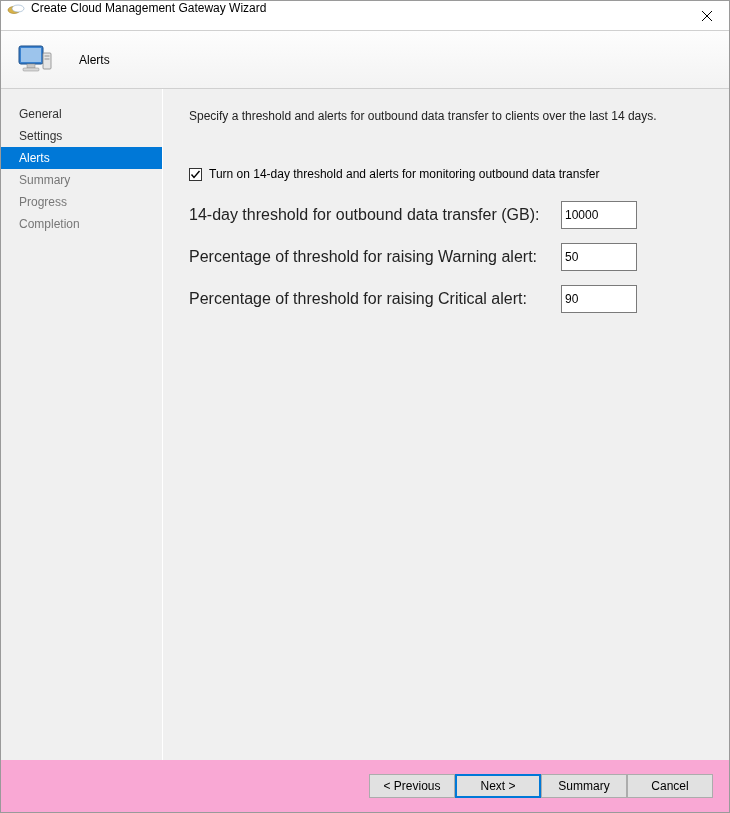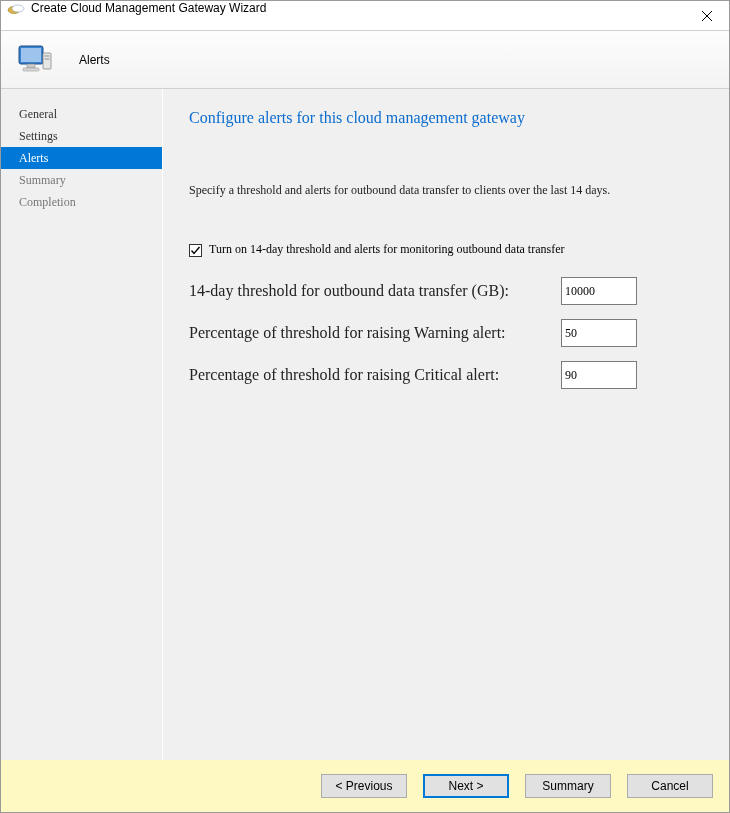--- a/index.html
+++ b/index.html
@@ -59,21 +59,20 @@
       margin-right: 24px;
     }
     .banner-title {
       font-size: 12px;
       color: #000;
     }
     .body-area {
       flex: 1;
       display: flex;
       min-height: 0;
-      font-family: Liberation Serif, serif;
     }
     .sidebar {
       width: 162px;
       background: #f0f0f0;
       border-right: 1px solid #ffffff;
       padding-top: 14px;
     }
     .sidebar-item {
       padding: 3px 0 3px 18px;
       font-size: 12px;
@@ -135,26 +134,26 @@
       width: 76px;
       height: 28px;
       border: 1px solid #7a7a7a;
       background: #fff;
       font-size: 12px;
       padding: 1px 3px;
       font-family: inherit;
     }
     .footer {
       height: 52px;
-      background: #fef9c3;
+      background: #f9a8d4;
       display: flex;
       align-items: center;
       justify-content: flex-end;
       padding-right: 16px;
-      gap: 16px;
+      gap: 0;
     }
     .btn {
       min-width: 86px;
       height: 24px;
       border: 1px solid #acacac;
       background: #e1e1e1;
       font-size: 12px;
       font-family: inherit;
       cursor: pointer;
       padding: 0 10px;
@@ -200,25 +199,25 @@
     <span class="banner-title">Alerts</span>
   </div>
 
   <div class="body-area">
 
     <div class="sidebar">
       <div class="sidebar-item completed">General</div>
       <div class="sidebar-item completed">Settings</div>
       <div class="sidebar-item active">Alerts</div>
       <div class="sidebar-item pending">Summary</div>
+      <div class="sidebar-item pending">Progress</div>
       <div class="sidebar-item pending">Completion</div>
     </div>
 
     <div class="main">
-      <div class="page-heading">Configure alerts for this cloud management gateway</div>
       <div class="intro-text">Specify a threshold and alerts for outbound data transfer to clients over the last 14 days.</div>
 
       <div class="check-row">
         <span class="checkbox">
           <svg viewBox="0 0 11 11">
             <polyline points="1.5,5.5 4,8.5 9.5,2" fill="none" stroke="#000" stroke-width="1.4"></polyline>
           </svg>
         </span>
         <span>Turn on 14-day threshold and alerts for monitoring outbound data transfer</span>
       </div>

